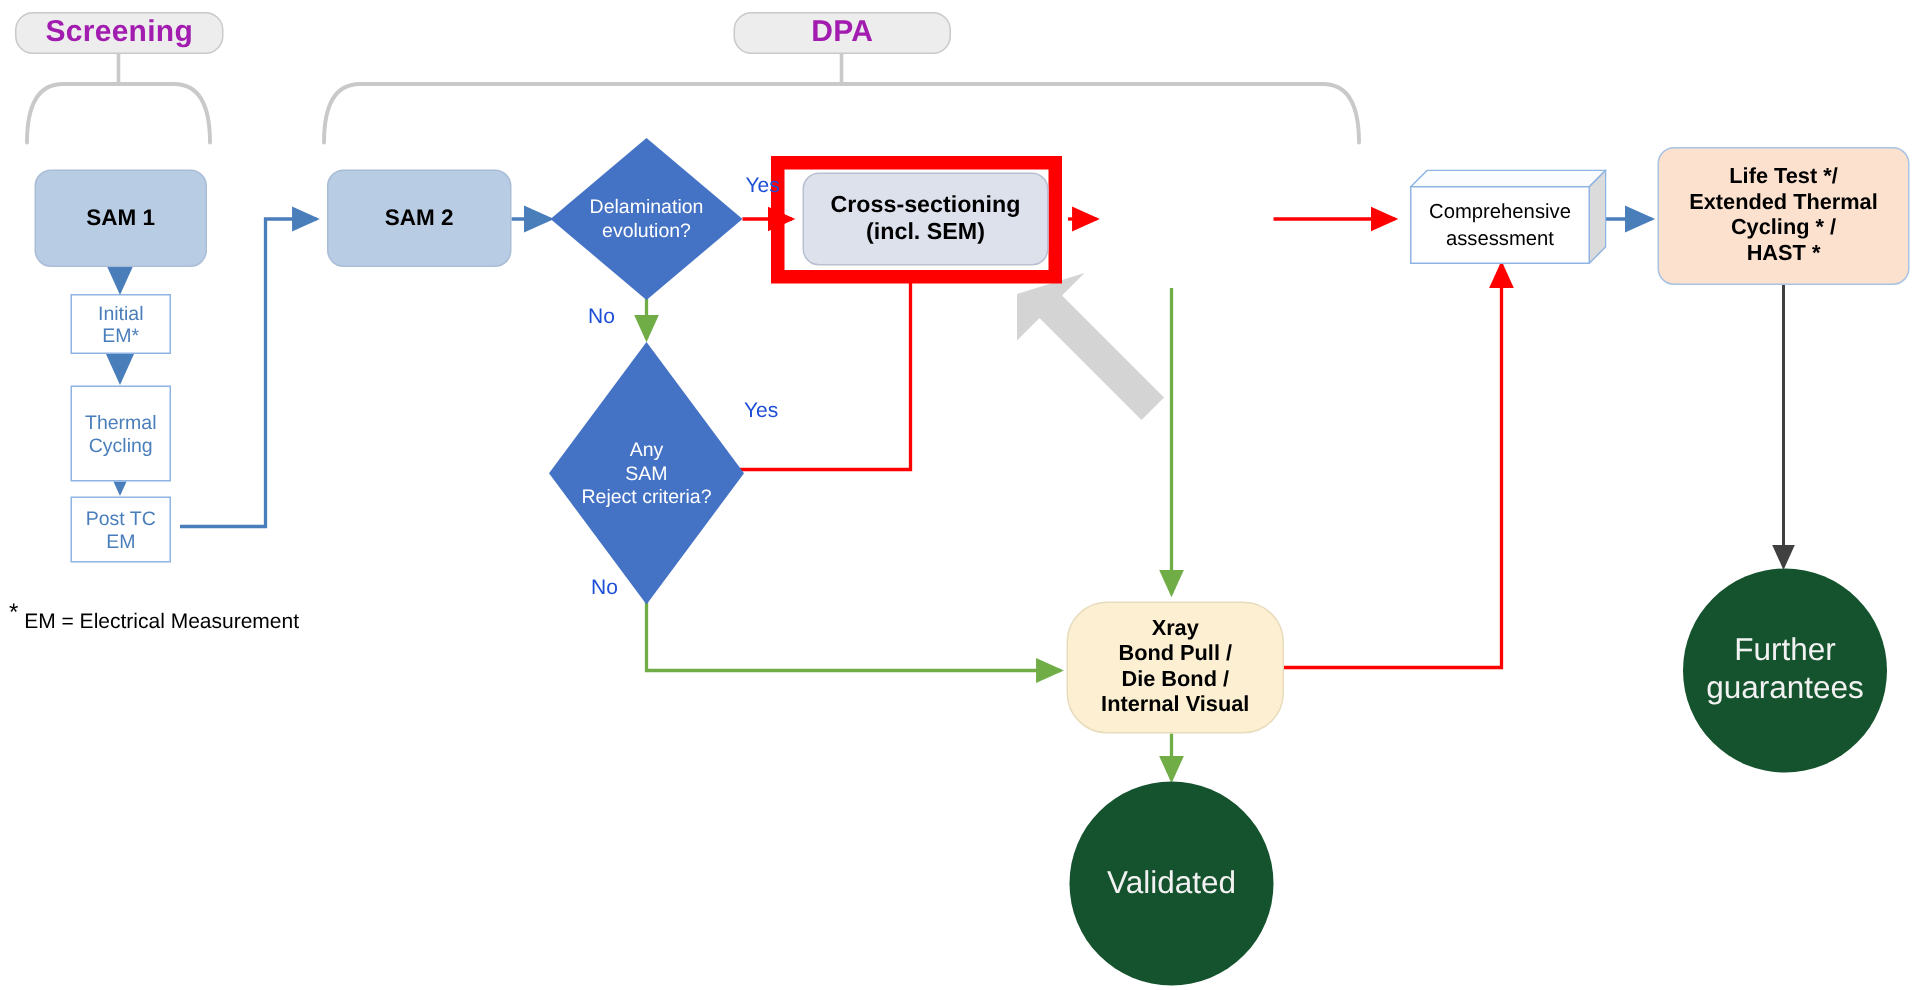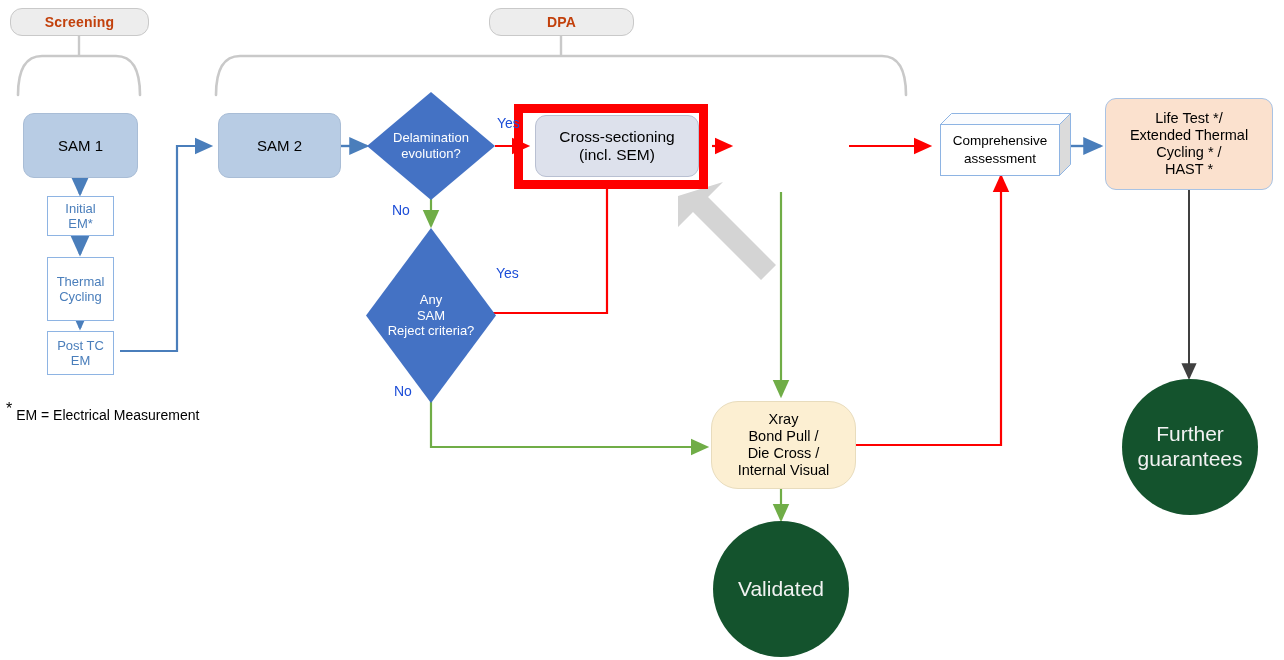--- a/index.html
+++ b/index.html
@@ -33,30 +33,30 @@
     justify-content: center;
     text-align: center;
     line-height: 1.18;
   }
 
   
   .phase-pill {
     background: #ededed;
     border: 1px solid #c9c9c9;
     border-radius: 12px;
-    color: #c2410c;
+    color: #a21caf;
     font-weight: bold;
-    font-size: 14px;
+    font-size: 20px;
     letter-spacing: .2px;
   }
 
   
   .proc {
     border-radius: 11px;
-    font-weight: normal;
+    font-weight: bold;
     font-size: 15px;
     color: #000000;
   }
   .proc-sam {
     background: #b8cce4;
     border: 1px solid #a9bdd6;
   }
   .proc-xsect {
     background: #dde1ec;
     border: 1px solid #b9c0d2;
@@ -344,21 +344,21 @@
   <div class="node proc proc-life" style="left:1105px; top:98px; width:168px; height:92px; flex-direction:column;">
     <span>Life Test */</span>
     <span>Extended Thermal</span>
     <span>Cycling * /</span>
     <span>HAST *</span>
   </div>
 
   <div class="node proc proc-xray" style="left:711px; top:401px; width:145px; height:88px; flex-direction:column;border-radius:27px;">
     <span>Xray</span>
     <span>Bond Pull /</span>
-    <span>Die Cross /</span>
+    <span>Die Bond /</span>
     <span>Internal Visual</span>
   </div>
 
   <div class="node circle" style="left:713px; top:521px; width:136px; height:136px;">
     <span>Validated</span>
   </div>
 
   <div class="node circle" style="left:1122px; top:379px; width:136px; height:136px; flex-direction:column;">
     <span>Further</span>
     <span>guarantees</span>

